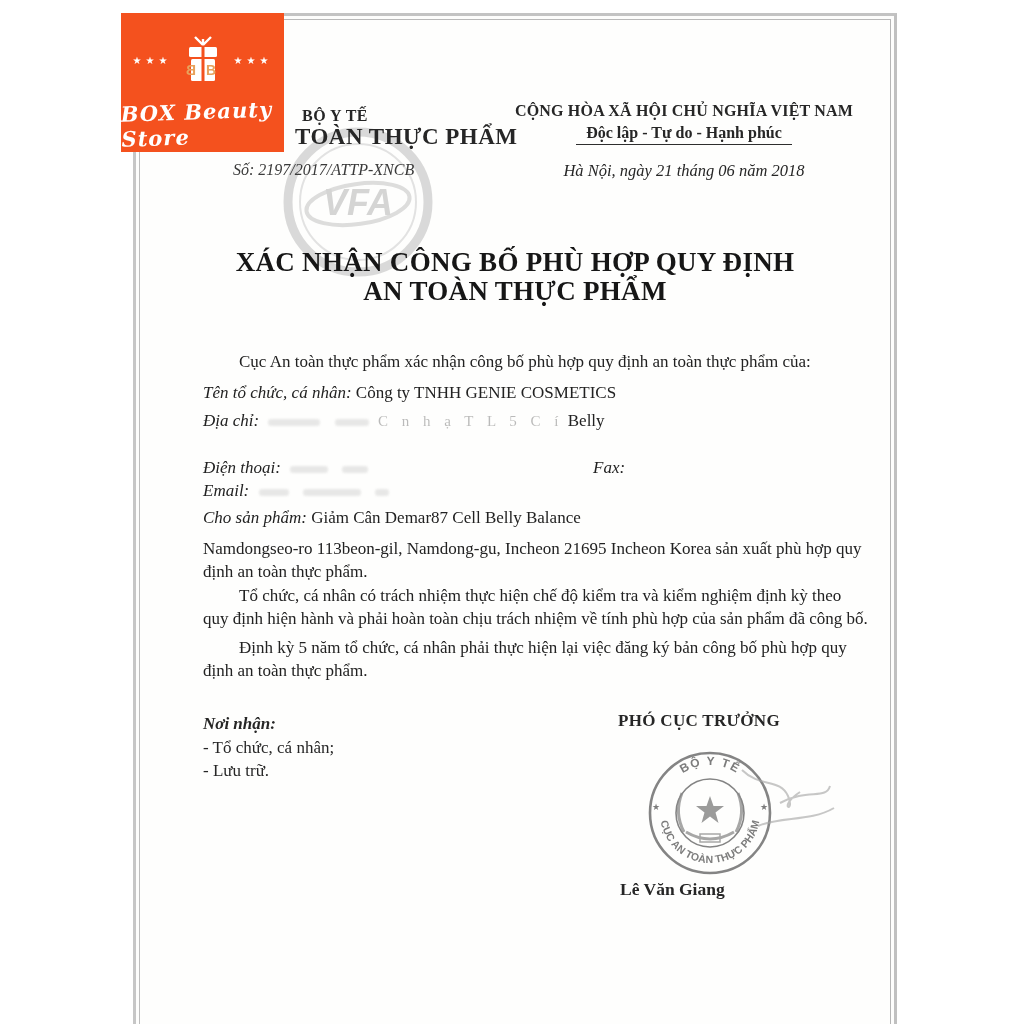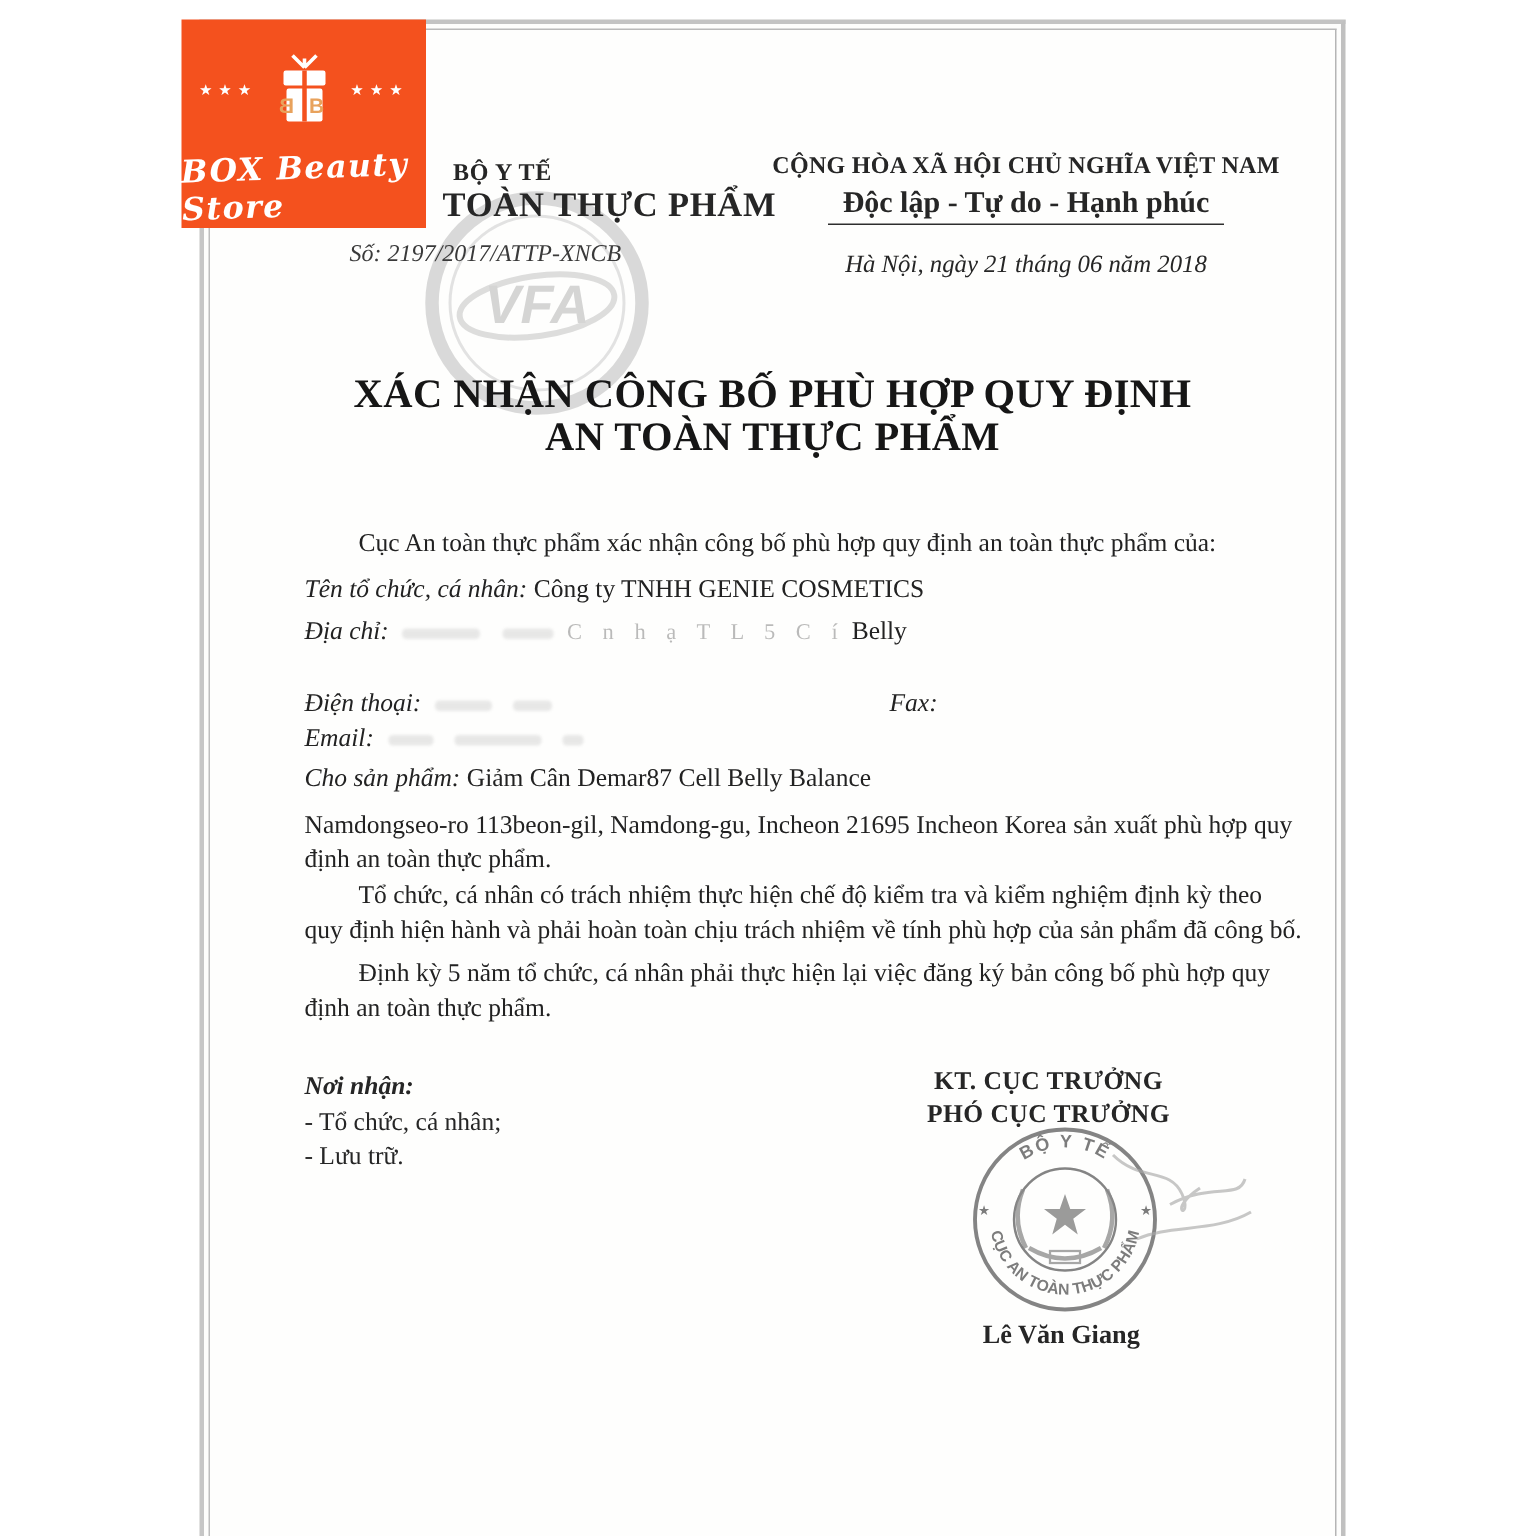--- a/index.html
+++ b/index.html
@@ -25,21 +25,21 @@
 
   
   .hl-line { position:absolute; font-weight:bold; white-space:nowrap; }
   .hl-ministry { left:120px; top:87px; width:150px; text-align:center; font-size:16px; letter-spacing:.5px; }
   .hl-dept     { left:155px; top:104px; font-size:23px; letter-spacing:.5px; }
   .hl-number   { left:93px;  top:141px; font-weight:normal; font-style:italic; font-size:16px; color:#3a3a3a; }
 
   .header-right { position:absolute; left:374px; top:82px; width:340px; text-align:center; }
   .hr-country { font-weight:bold; font-size:16px; letter-spacing:.2px; white-space:nowrap; }
   .hr-motto-wrap { margin-top:4px; }
-  .hr-motto { display:inline-block; font-weight:bold; font-size:20px;
+  .hr-motto { display:inline-block; font-weight:bold; font-size:16px;
               border-bottom:1.5px solid #2e2e2e; padding:0 10px 2px 10px; white-space:nowrap; }
   .hr-date { margin-top:16px; font-style:italic; font-size:16.5px; white-space:nowrap; }
 
   
   .vfa-mark { position:absolute; left:128px; top:92px; z-index:0; opacity:.42; }
 
   
   .doc-title { position:absolute; left:0; top:228px; width:100%; text-align:center;
                font-weight:bold; font-size:27px; line-height:29px; letter-spacing:.3px; color:#161616; }
 
@@ -61,21 +61,21 @@
   .para .ind { text-indent:36px; }
   .para2 { margin-top:1px; }
   .para3 { margin-top:6px; }
 
   
   .recipients { position:absolute; left:63px; top:692px; font-size:17px; line-height:23.5px; }
   .recipients .head { font-weight:bold; font-style:italic; }
   .sign-titles { position:absolute; left:449px; top:690px; width:220px; text-align:center;
                  font-weight:bold; font-size:17px; line-height:22px; letter-spacing:.3px; }
   .seal-wrap { position:absolute; left:490px; top:728px; z-index:2; }
-  .signer-name { position:absolute; left:480px; top:859px; width:175px; text-align:center;
+  .signer-name { position:absolute; left:480px; top:859px; width:175px; 
                  font-weight:bold; font-size:17.5px; z-index:3; }
 </style>
 </head>
 <body>
 
 <div>
 
   <div class="page-outer">
     <div class="page-inner">
 
@@ -152,21 +152,20 @@
         </div>
       </div>
 
       <div class="recipients">
         <div class="head">Nơi nhận:</div>
         <div>- Tổ chức, cá nhân;</div>
         <div>- Lưu trữ.</div>
       </div>
 
       <div class="sign-titles">
-        <div>KT. CỤC TRƯỞNG</div>
         <div>PHÓ CỤC TRƯỞNG</div>
       </div>
 
       <div class="seal-wrap">
         <svg width="270" height="160" viewBox="0 0 270 160">
           <g stroke="#6f6f6f" fill="none" opacity="0.85">
             <circle cx="80" cy="65" r="60" stroke-width="2.6"></circle>
             <circle cx="80" cy="65" r="34" stroke-width="1.6"></circle>
           </g>
 

